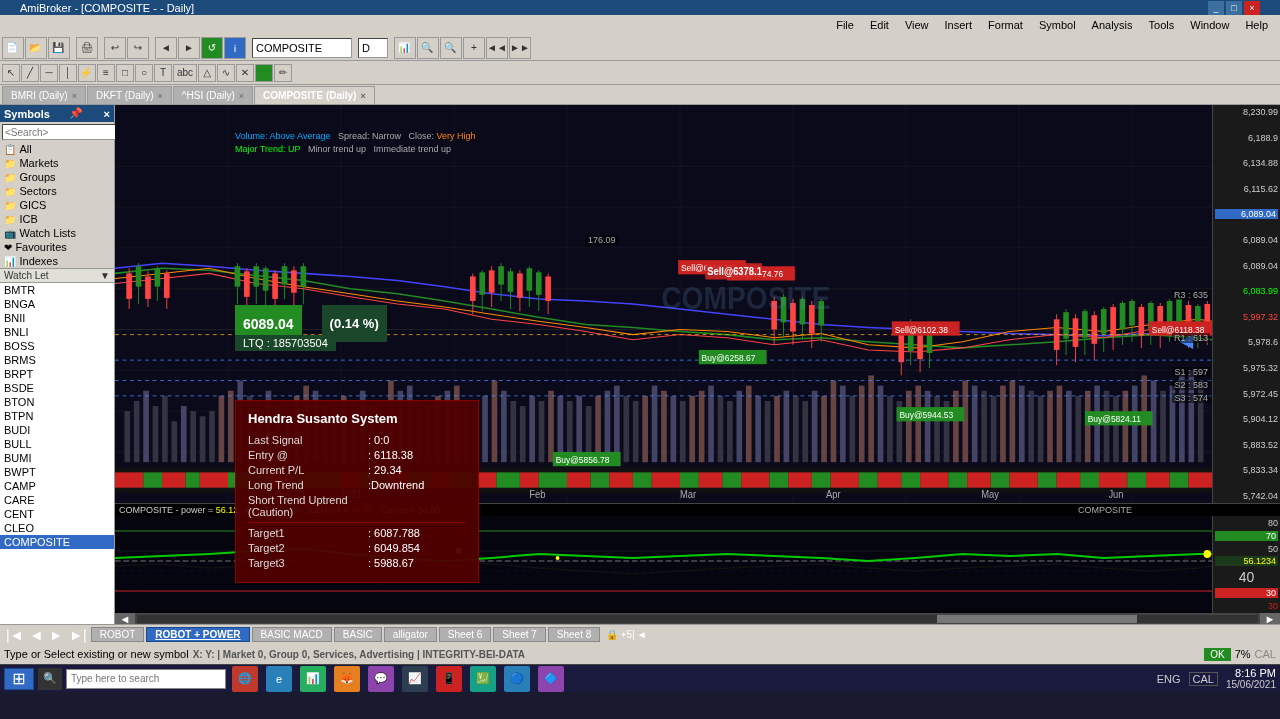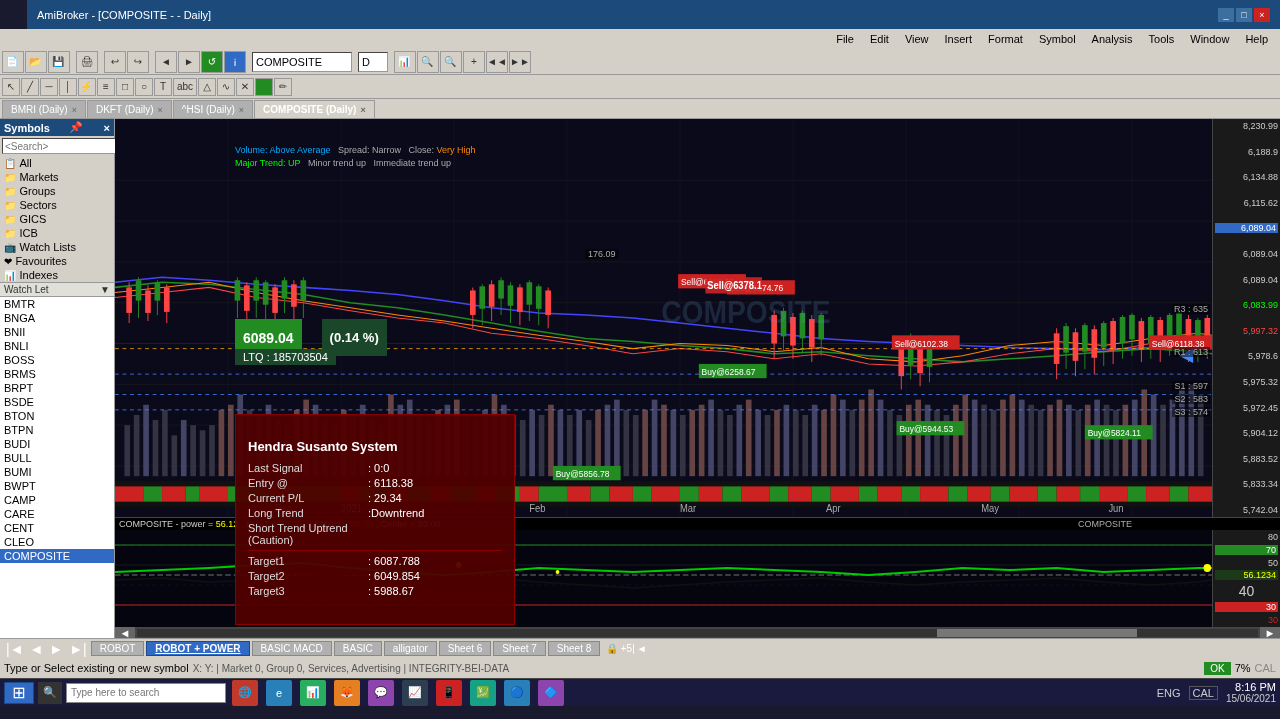--- a/index.html
+++ b/index.html
@@ -1,28 +1,27 @@
 <!DOCTYPE html>
 <html><head>
   <meta charset="utf-8">
   <style>
     * { margin: 0; padding: 0; box-sizing: border-box; }
     body { width: 1280px; height: 719px; overflow: hidden; background: #1a1a2e; font-family: 'Segoe UI', Tahoma, Arial, sans-serif; font-size: 11px; color: #fff; }
     
     
     .title-bar {
       background: #1c4a7a;
-      height: 29px;
+      height: 15px;
       display: flex;
       align-items: center;
       justify-content: space-between;
-      padding: 0 10px;
+      padding: 0 20px;
       color: white;
       font-size: 11px;
-      margin-left: 27px;
     }
     .title-bar-buttons { display: flex; gap: 2px; }
     .title-btn { width: 16px; height: 14px; background: #3a6fa0; border: none; color: white; font-size: 9px; cursor: pointer; display: flex; align-items: center; justify-content: center; }
 
     
     .menu-bar {
       background: #d4d0c8;
       height: 20px;
       display: flex;
       align-items: center;
@@ -185,22 +184,22 @@
 
     
     .signal-panel {
       position: absolute;
       top: 295px;
       left: 120px;
       background: rgba(80, 0, 0, 0.95);
       border: 1px solid #800;
       color: white;
       font-size: 11px;
-      padding: 24px 12px;
-      width: 280px;
+      padding: 10px 12px;
+      width: 244px;
       z-index: 10;
     }
     .signal-title { font-size: 13px; font-weight: bold; margin-bottom: 8px; color: white; }
     .signal-row { display: flex; margin-bottom: 3px; }
     .signal-label { width: 120px; color: #ddd; }
     .signal-value { color: white; }
 
     
     .price-btn-green {
       position: absolute;
@@ -969,21 +968,21 @@
   <div class="btab">Sheet 6</div>
   <div class="btab">Sheet 7</div>
   <div class="btab">Sheet 8</div>
   <span style="margin-left:4px; font-size:10px; cursor:pointer;">🔒</span>
   <span style="font-size:10px;">+5|</span>
   <span style="font-size:10px; cursor:pointer;">◄</span>
 </div>
 
 <div class="status-bar">
   <span>Type or Select existing or new symbol</span>
-  <span style="flex:1; color:#555; font-size:10px;">X: Y: | Market 0, Group 0, Services, Advertising | INTEGRITY-BEI-DATA</span>
+  <span style="flex:1; color:#555; font-size:10px;font-weight:bold;">X: Y: | Market 0, Group 0, Services, Advertising | INTEGRITY-BEI-DATA</span>
   <span class="status-green">OK</span>
   <span>7%</span>
   <span style="color:#888;">CAL</span>
 </div>
 
 <div class="taskbar">
   <div class="taskbar-left">
     <div class="win-btn">⊞</div>
     <div style="width:24px; height:22px; background:#333; display:flex; align-items:center; justify-content:center; cursor:pointer;">🔍</div>
     <input class="search-taskbar" placeholder="Type here to search" style="">

